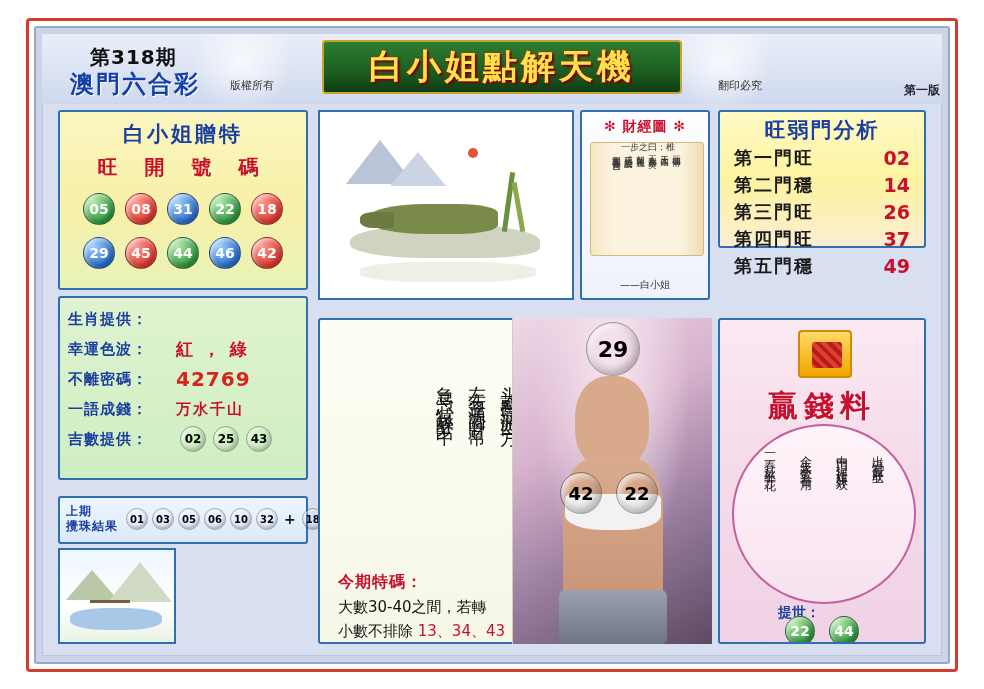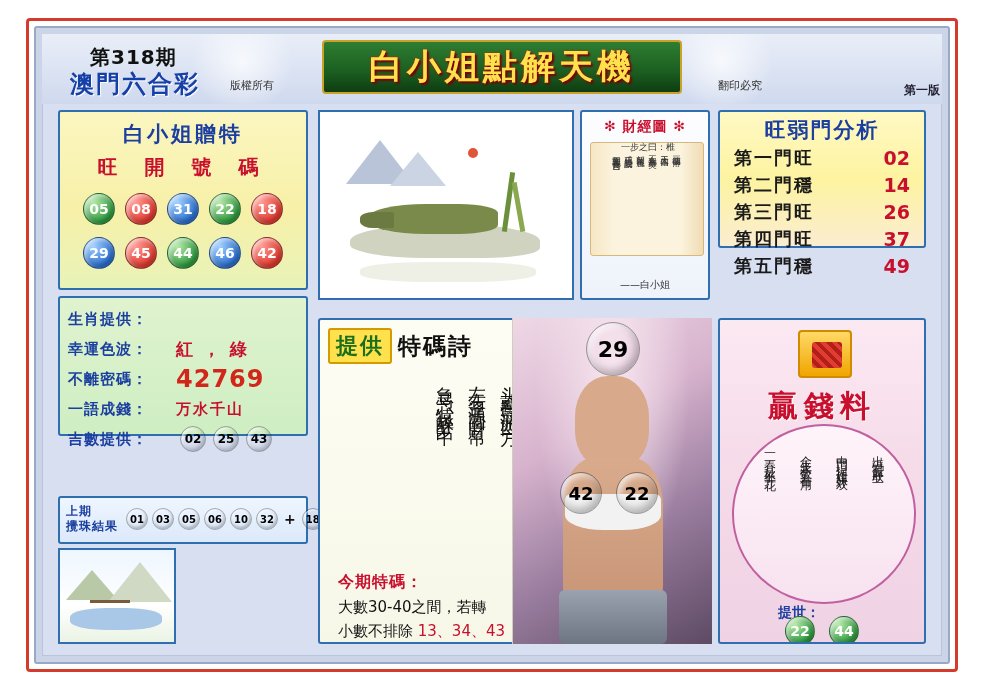--- a/index.html
+++ b/index.html
@@ -114,30 +114,30 @@
     font-size: 14px; font-weight: bold; color: #1a1a1a;
     border: 1px solid rgba(0,0,0,.35);
     box-shadow: inset -2px -3px 5px rgba(0,0,0,.25), inset 2px 2px 4px rgba(255,255,255,.7);
   }
   .ball.red   { background: radial-gradient(circle at 32% 28%, #ff9a92, #e23b30 70%); color:#fff; }
   .ball.blue  { background: radial-gradient(circle at 32% 28%, #9fd0ff, #2b6fd0 70%); color:#fff; }
   .ball.green { background: radial-gradient(circle at 32% 28%, #b6e8a8, #2f9b3f 70%); color:#fff; }
 
   
   #panel-info {
-    left: 58px; top: 296px; width: 250px; height: 140px;
+    left: 58px; top: 296px; width: 250px; height: 184px;
     background: linear-gradient(to bottom,#dff3cf 0%, #cfeec2 100%);
     border: 2px solid #2f6fb0;
     padding: 6px 8px;
   }
   .info-row { display: flex; align-items: center; height: 30px; }
   .info-label { font-size: 15px; color: #1b3fa0; font-weight: bold; width: 108px; letter-spacing: 1px;}
   .info-val { font-size: 17px; font-weight: bold; color: #c8102e; letter-spacing: 2px; }
   .info-val.blue { color:#1546c0; font-size: 20px; }
-  .info-val.red-lg { color:#d3261b; font-size: 24px; letter-spacing:1px;}
+  .info-val.red-lg { color:#d3261b; font-size: 20px; letter-spacing:1px;}
   .info-val.small { font-size: 15px; }
   .mini-balls { display: flex; gap: 7px; margin-left: 4px; }
   .mini-ball {
     width: 26px; height: 26px; border-radius: 50%;
     display:flex; align-items:center; justify-content:center;
     font-size: 12px; font-weight: bold; border: 1px solid rgba(0,0,0,.3);
     box-shadow: inset -2px -2px 4px rgba(0,0,0,.25), inset 2px 2px 3px rgba(255,255,255,.7);
   }
 
   
@@ -475,24 +475,20 @@
       <span class="gate-name">第四門旺</span>
       <span class="gate-num">37</span>
     </div>
     <div class="gate-row">
       <span class="gate-name">第五門穩</span>
       <span class="gate-num">49</span>
     </div>
   </div>
 
   <div class="panel" id="panel-poem">
-    <div class="poem-head">
-      <span class="poem-head-box">提供</span>
-      <span class="poem-head-txt">特碼詩</span>
-    </div>
     <div class="poem-cols">
       <div class="poem-col">身着錦衣表意貪，</div>
       <div class="poem-col">头戴鳳冠游四方。</div>
       <div class="poem-col">左右逢源圖財帛，</div>
       <div class="poem-col">急马心猿醉梦中。</div>
     </div>
     <div class="poem-note-title">今期特碼：</div>
     <div class="poem-note-1">大數30-40之間，若轉</div>
     <div class="poem-note-2">
       <span>小數不排除 </span><span class="hl">13、34、43</span>

